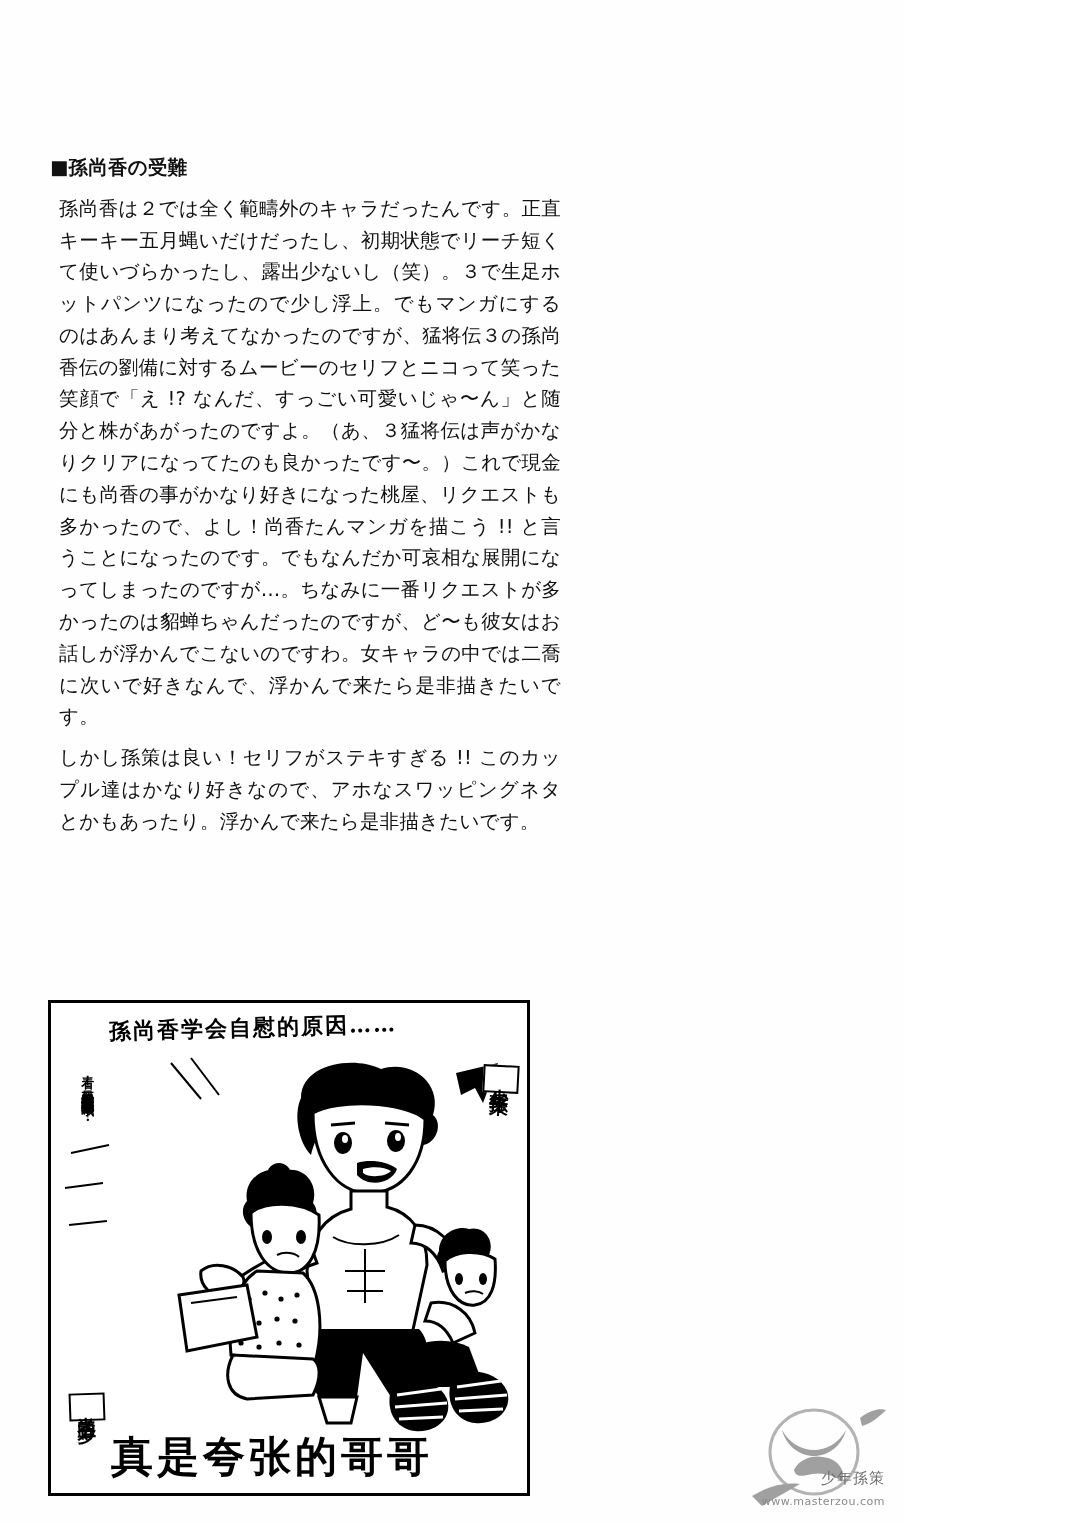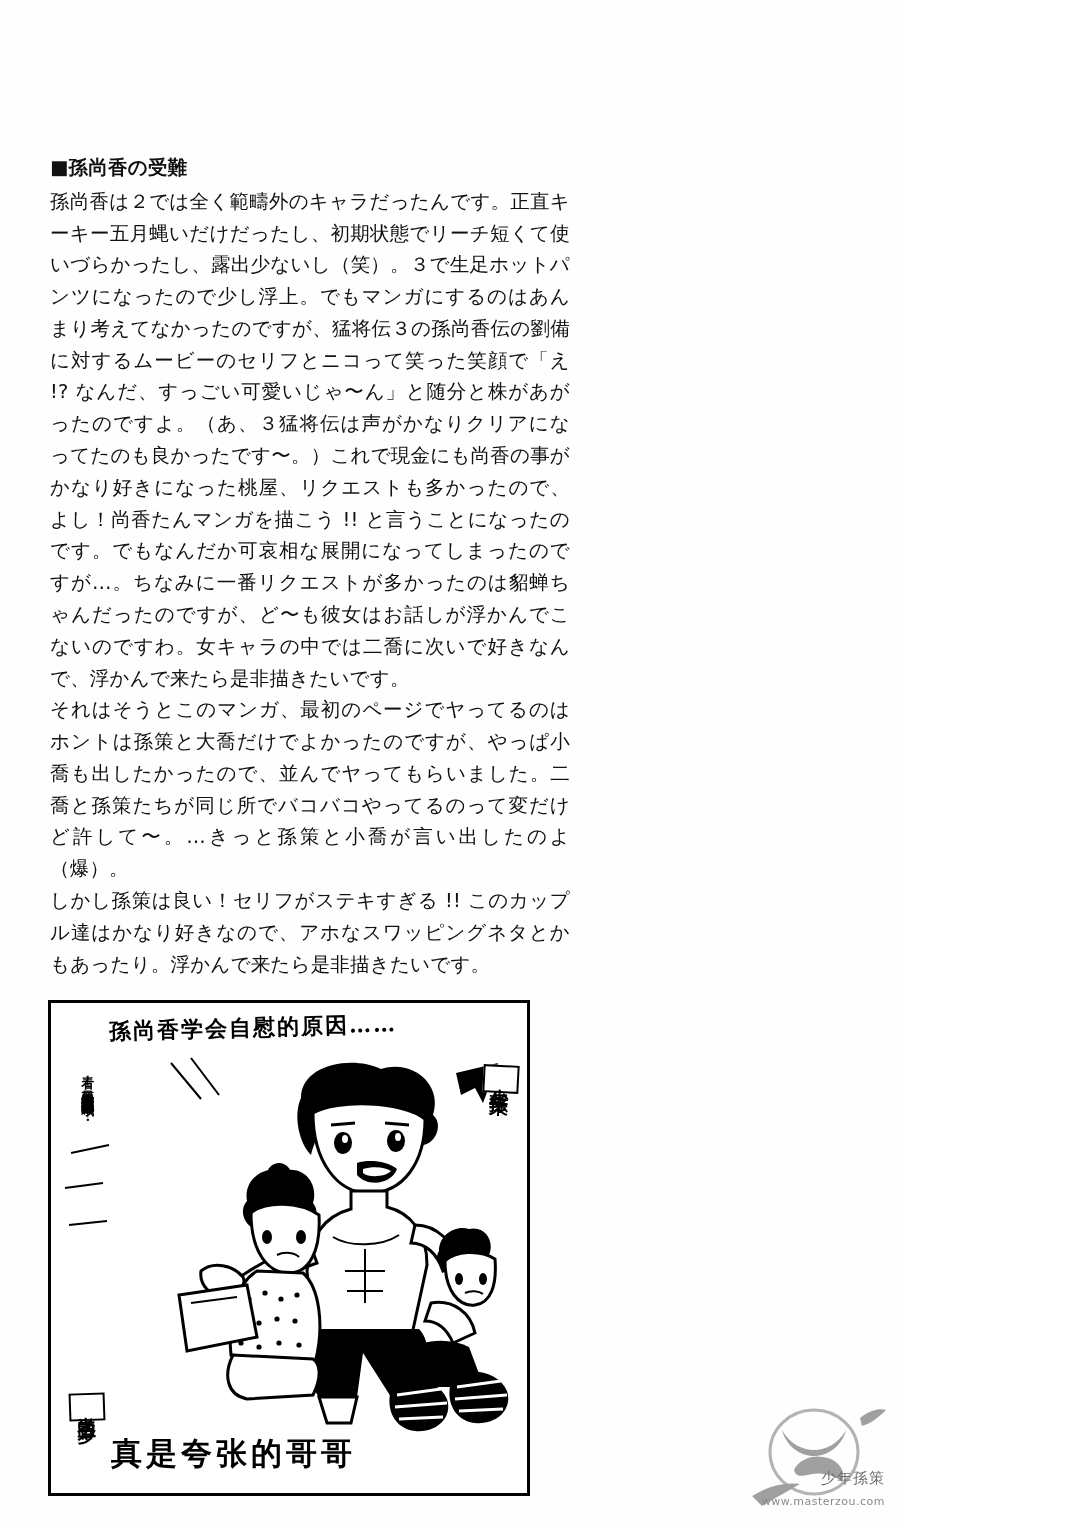--- a/index.html
+++ b/index.html
@@ -26,21 +26,21 @@
     line-height: 1.63;
     color: #111111;
     letter-spacing: 0.2px;
   }
   .afterword .heading {
     font-weight: bold;
     margin: 0 0 2px 0;
     font-size: 19.5px;
   }
   .afterword p {
-    margin: 0;
+    margin: 9px;
     text-align: justify;
     text-justify: inter-character;
   }
   
   .comic-panel {
     position: absolute;
     left: 48px;
     top: 1000px;
     width: 476px;
     height: 490px;
@@ -55,22 +55,22 @@
     font-size: 22px;
     font-weight: bold;
     color: #000;
     letter-spacing: 2px;
     font-family: "DejaVu Serif", serif;
     transform: rotate(-1.5deg);
   }
   .panel-bottom-text {
     position: absolute;
     left: 60px;
-    bottom: 18px;
-    font-size: 31px;
+    bottom: 8px;
+    font-size: 42px;
     font-weight: bold;
     color: #000;
     letter-spacing: 4px;
     font-family: "DejaVu Serif", serif;
   }
   .vlabel {
     position: absolute;
     writing-mode: vertical-rl;
     text-orientation: upright;
     font-weight: bold;
@@ -143,21 +143,20 @@
   }
 </style>
 </head>
 <body>
 
 <div class="page">
 
   <div class="afterword">
     <p class="heading">■孫尚香の受難</p>
     <p>孫尚香は２では全く範疇外のキャラだったんです。正直キーキー五月蝿いだけだったし、初期状態でリーチ短くて使いづらかったし、露出少ないし（笑）。３で生足ホットパンツになったので少し浮上。でもマンガにするのはあんまり考えてなかったのですが、猛将伝３の孫尚香伝の劉備に対するムービーのセリフとニコって笑った笑顔で「え !? なんだ、すっごい可愛いじゃ〜ん」と随分と株があがったのですよ。（あ、３猛将伝は声がかなりクリアになってたのも良かったです〜。）これで現金にも尚香の事がかなり好きになった桃屋、リクエストも多かったので、よし！尚香たんマンガを描こう !! と言うことになったのです。でもなんだか可哀相な展開になってしまったのですが…。ちなみに一番リクエストが多かったのは貂蝉ちゃんだったのですが、ど〜も彼女はお話しが浮かんでこないのですわ。女キャラの中では二喬に次いで好きなんで、浮かんで来たら是非描きたいです。</p>
-    <p>それはそうとこのマンガ、最初のページでヤってるのはホントは孫策と大喬だけでよかったのですが、やっぱ小喬も出したかったので、並んでヤってもらいました。二喬と孫策たちが同じ所でバコバコやってるのって変だけど許して〜。…きっと孫策と小喬が言い出したのよ（爆）。</p>
     <p>しかし孫策は良い！セリフがステキすぎる !! このカップル達はかなり好きなので、アホなスワッピングネタとかもあったり。浮かんで来たら是非描きたいです。</p>
   </div>
 
   <div class="comic-panel">
 
     <svg class="art" viewBox="0 0 476 490" preserveAspectRatio="none">
 
       <path d="M405 70 L447 60 L432 100 L424 85 L410 92 Z" fill="#000"></path>
 
       <g stroke="#000" stroke-width="2">

